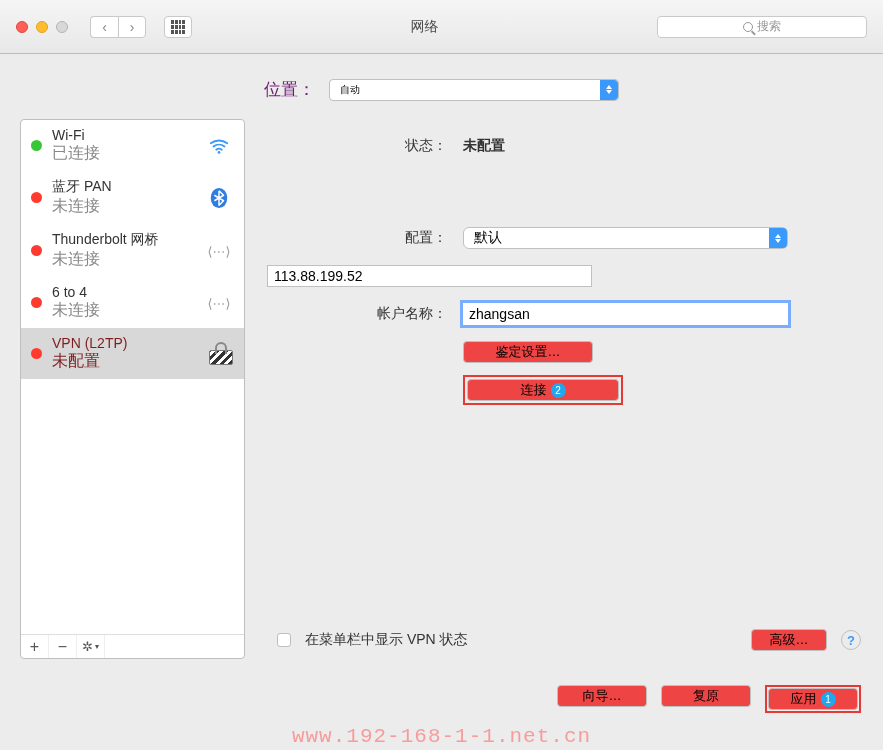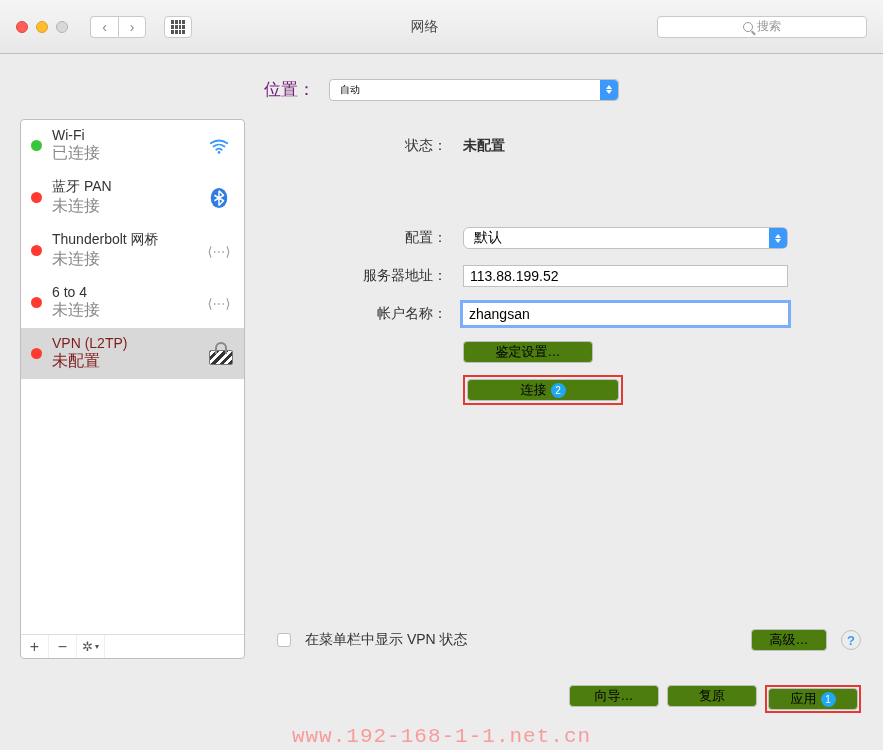--- a/index.html
+++ b/index.html
@@ -54,31 +54,31 @@
     .gear::after { content: "▾"; font-size: 8px; margin-left: 2px; }
 
     .main { flex: 1; background: #ececec; border: 0; padding: 18px 8px 0 0; position: relative; height: 540px; }
     .row { display: flex; align-items: center; margin-bottom: 16px; gap: 16px; }
     .row-label { width: 180px; text-align: right; font-size: 14px; color: #333; }
     .row-value { flex: 1; font-size: 14px; color: #333; }
     .row-val-bold { font-weight: 600; }
     .config-sel { width: 325px; height: 22px; background: #fff; border: 1px solid #c0c0c0; border-radius: 6px; display: flex; align-items: center; padding-left: 10px; position: relative; font-size: 14px; }
     .text-input { width: 325px; height: 22px; background: #fff; border: 1px solid #c0c0c0; padding: 0 6px; font-size: 14px; }
     .text-input.focused { border: 0; outline: 3px solid #7aaefc; }
-    .btn { height: 22px; padding: 0 14px; background: #4d7c0f; border: 1px solid #bfbfbf; border-radius: 4px; font-size: 13px; display: inline-flex; align-items: center; justify-content: center; cursor: pointer; }
+    .btn { height: 22px; padding: 0 14px; background: #ef4444; border: 1px solid #bfbfbf; border-radius: 4px; font-size: 13px; display: inline-flex; align-items: center; justify-content: center; cursor: pointer; }
     .btn-row { display: flex; justify-content: flex-start; padding-left: 196px; margin-bottom: 10px; }
     .connect-wrap { border: 2px solid #e53935; padding: 2px; width: fit-content; margin-top: 2px; }
     .badge-blue { display: inline-flex; width: 15px; height: 15px; background: #1fa8ef; color: #fff; border-radius: 50%; font-size: 10px; align-items: center; justify-content: center; margin-left: 4px; }
 
     .main-footer { position: absolute; bottom: 8px; left: 0; right: 0; display: flex; align-items: center; gap: 14px; padding: 0 2px 0 10px; }
     .checkbox { width: 14px; height: 14px; background: #fff; border: 1px solid #bfbfbf; border-radius: 3px; }
     .chk-label { font-size: 14px; color: #333; flex: 1; }
     .help { width: 20px; height: 20px; border: 1px solid #bfbfbf; border-radius: 50%; display: flex; align-items: center; justify-content: center; color: #3b99fc; font-weight: 700; font-size: 13px; }
 
-    .window-footer { display: flex; justify-content: flex-end; padding: 6px 22px 0; gap: 8px; }
+    .window-footer { display: flex; justify-content: flex-end; padding: 6px 22px 0; gap: 14px; }
     .apply-wrap { border: 2px solid #e53935; padding: 1px; }
     .window-footer .btn { width: 90px; }
 
     .watermark { position: absolute; bottom: 2px; left: 50%; transform: translateX(-50%); color: #ff6666; font-size: 21px; font-family: "Courier New", monospace; opacity: 0.6; pointer-events: none; letter-spacing: 1px; }
   </style>
 </head>
 <body>
 
 <div class="titlebar">
   <div class="traffic-lights">
@@ -213,21 +213,20 @@
       <span class="row-label">配置：</span>
       <div class="config-sel">
         <span>默认</span>
         <div class="sel-arrows">
             <div class="arrow-up"></div>
             <div class="arrow-down"></div>
           </div>
       </div>
     </div>
     <div class="row">
-      <span class="row-label">服务器地址：</span>
       <input class="text-input" value="113.88.199.52" style="">
     </div>
     <div class="row">
       <span class="row-label">帐户名称：</span>
       <input class="text-input focused" value="zhangsan" style="">
     </div>
     <div class="btn-row">
       <div class="btn" style="width:130px">
           <span>鉴定设置…</span>
         </div>

